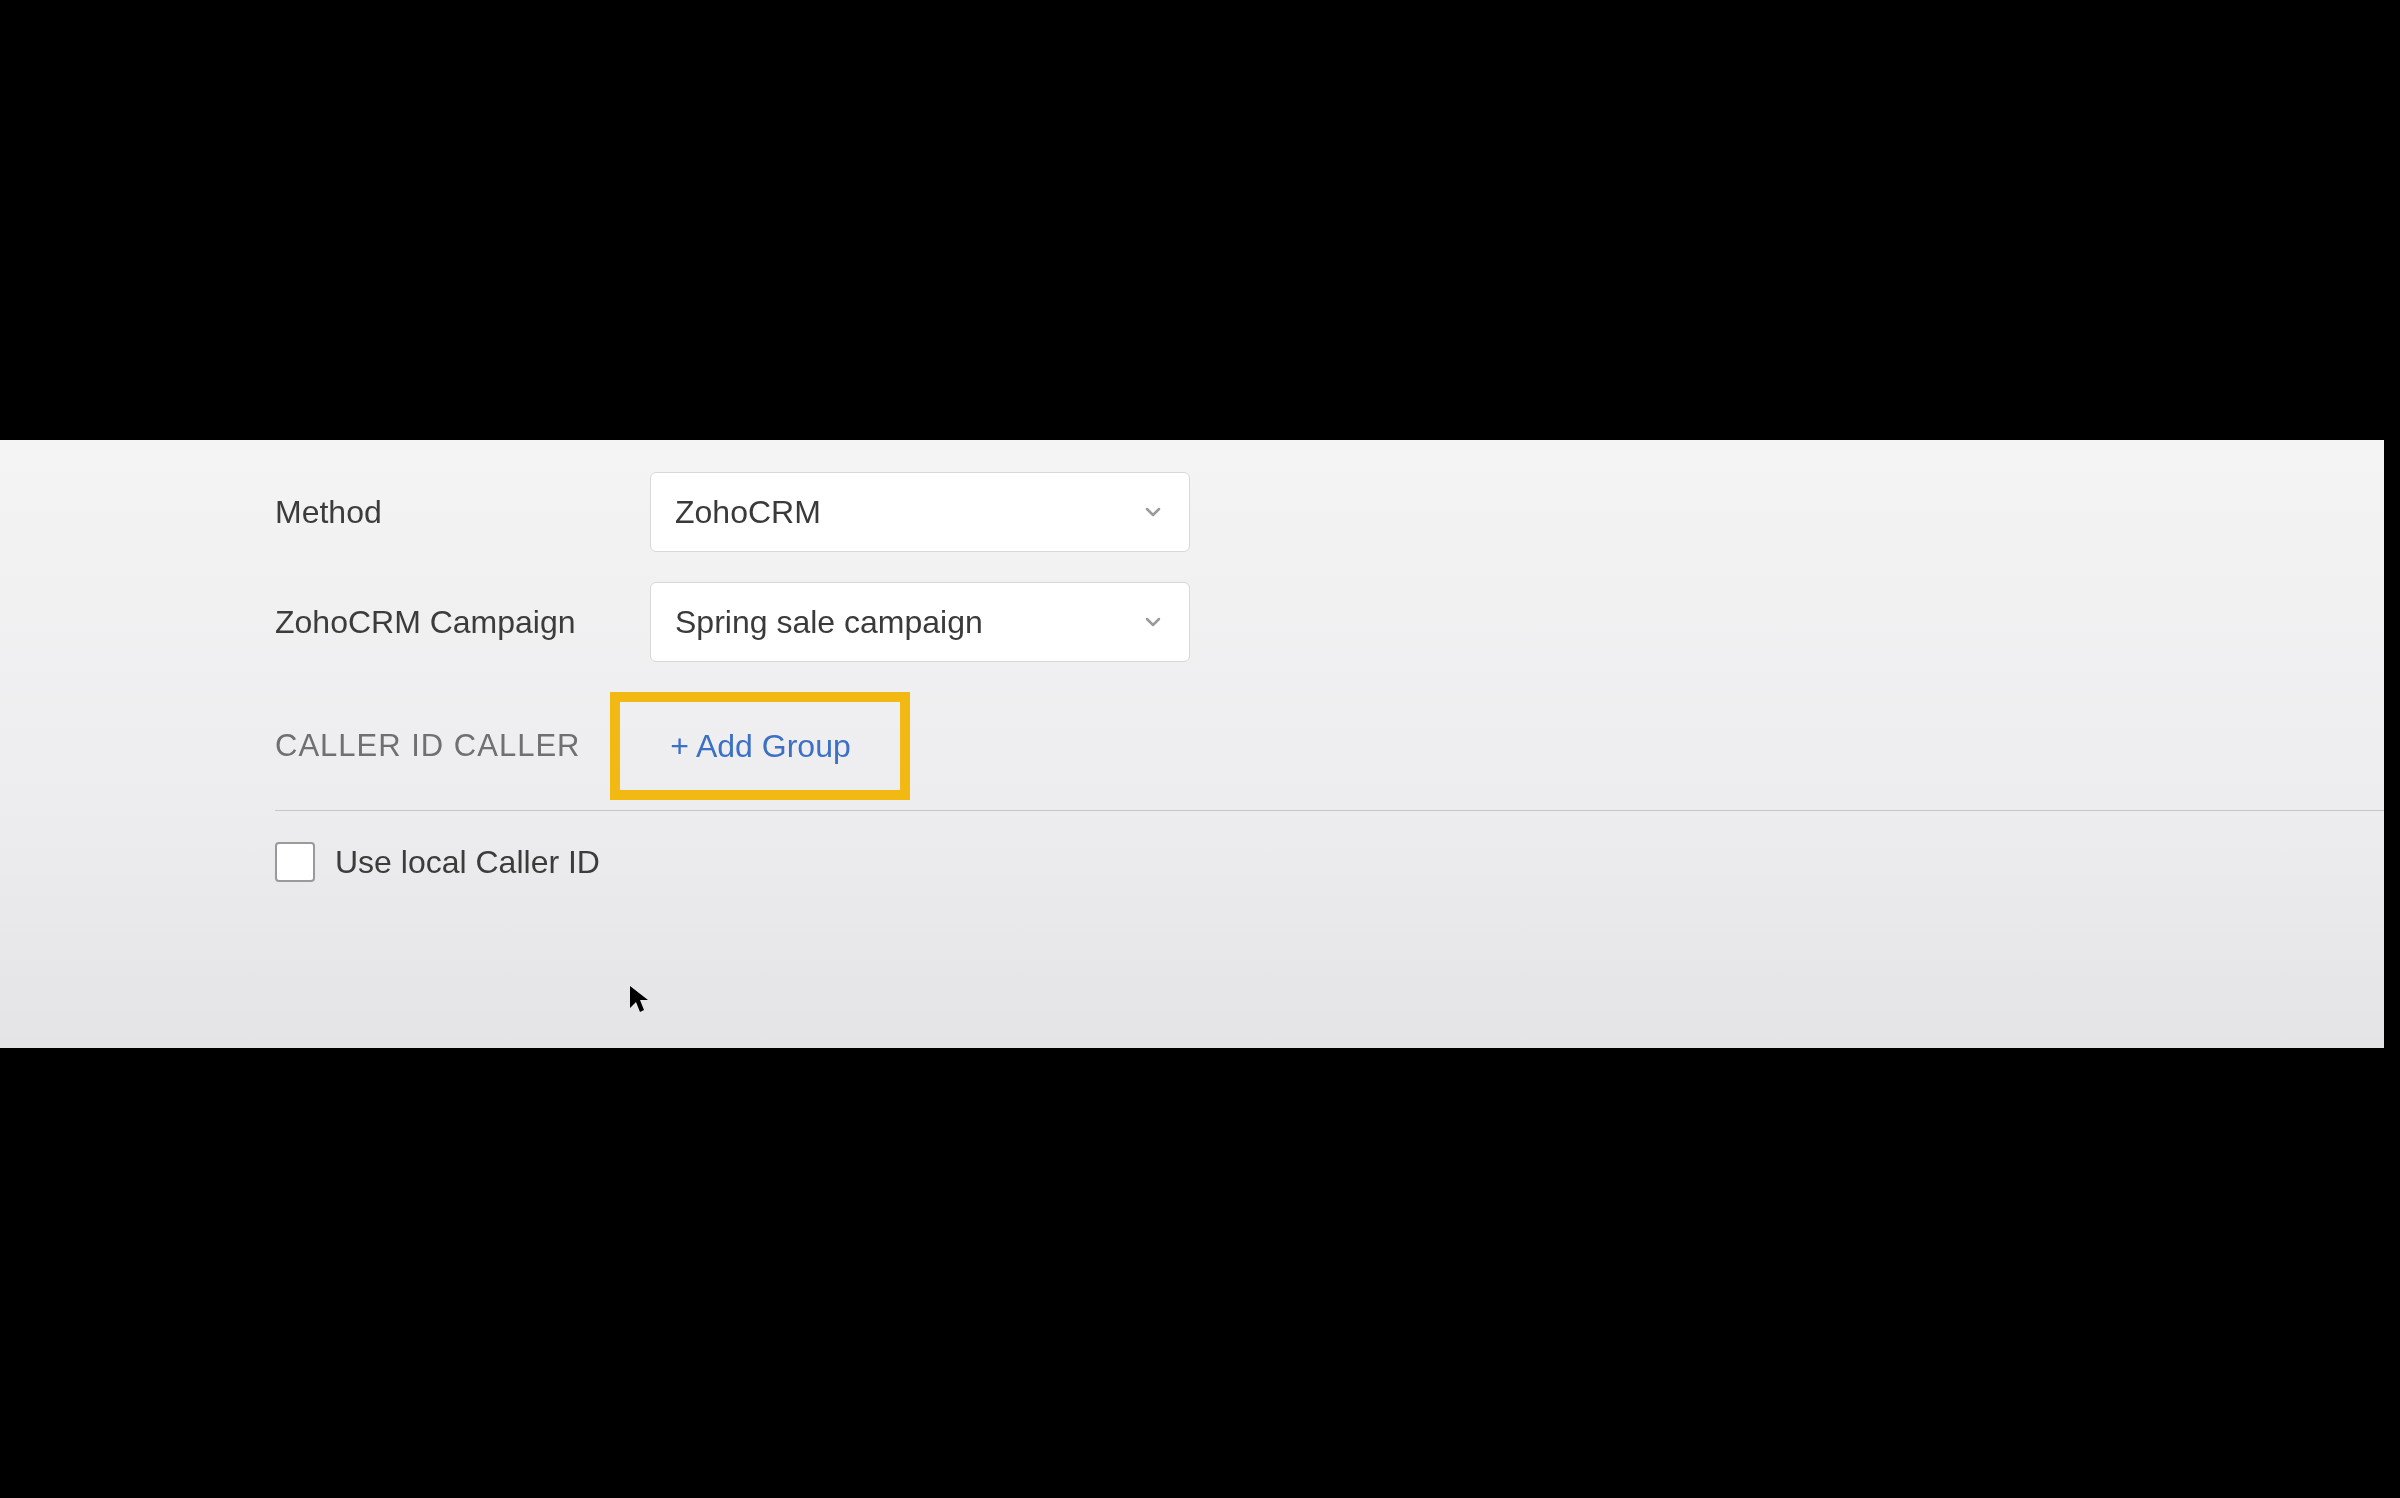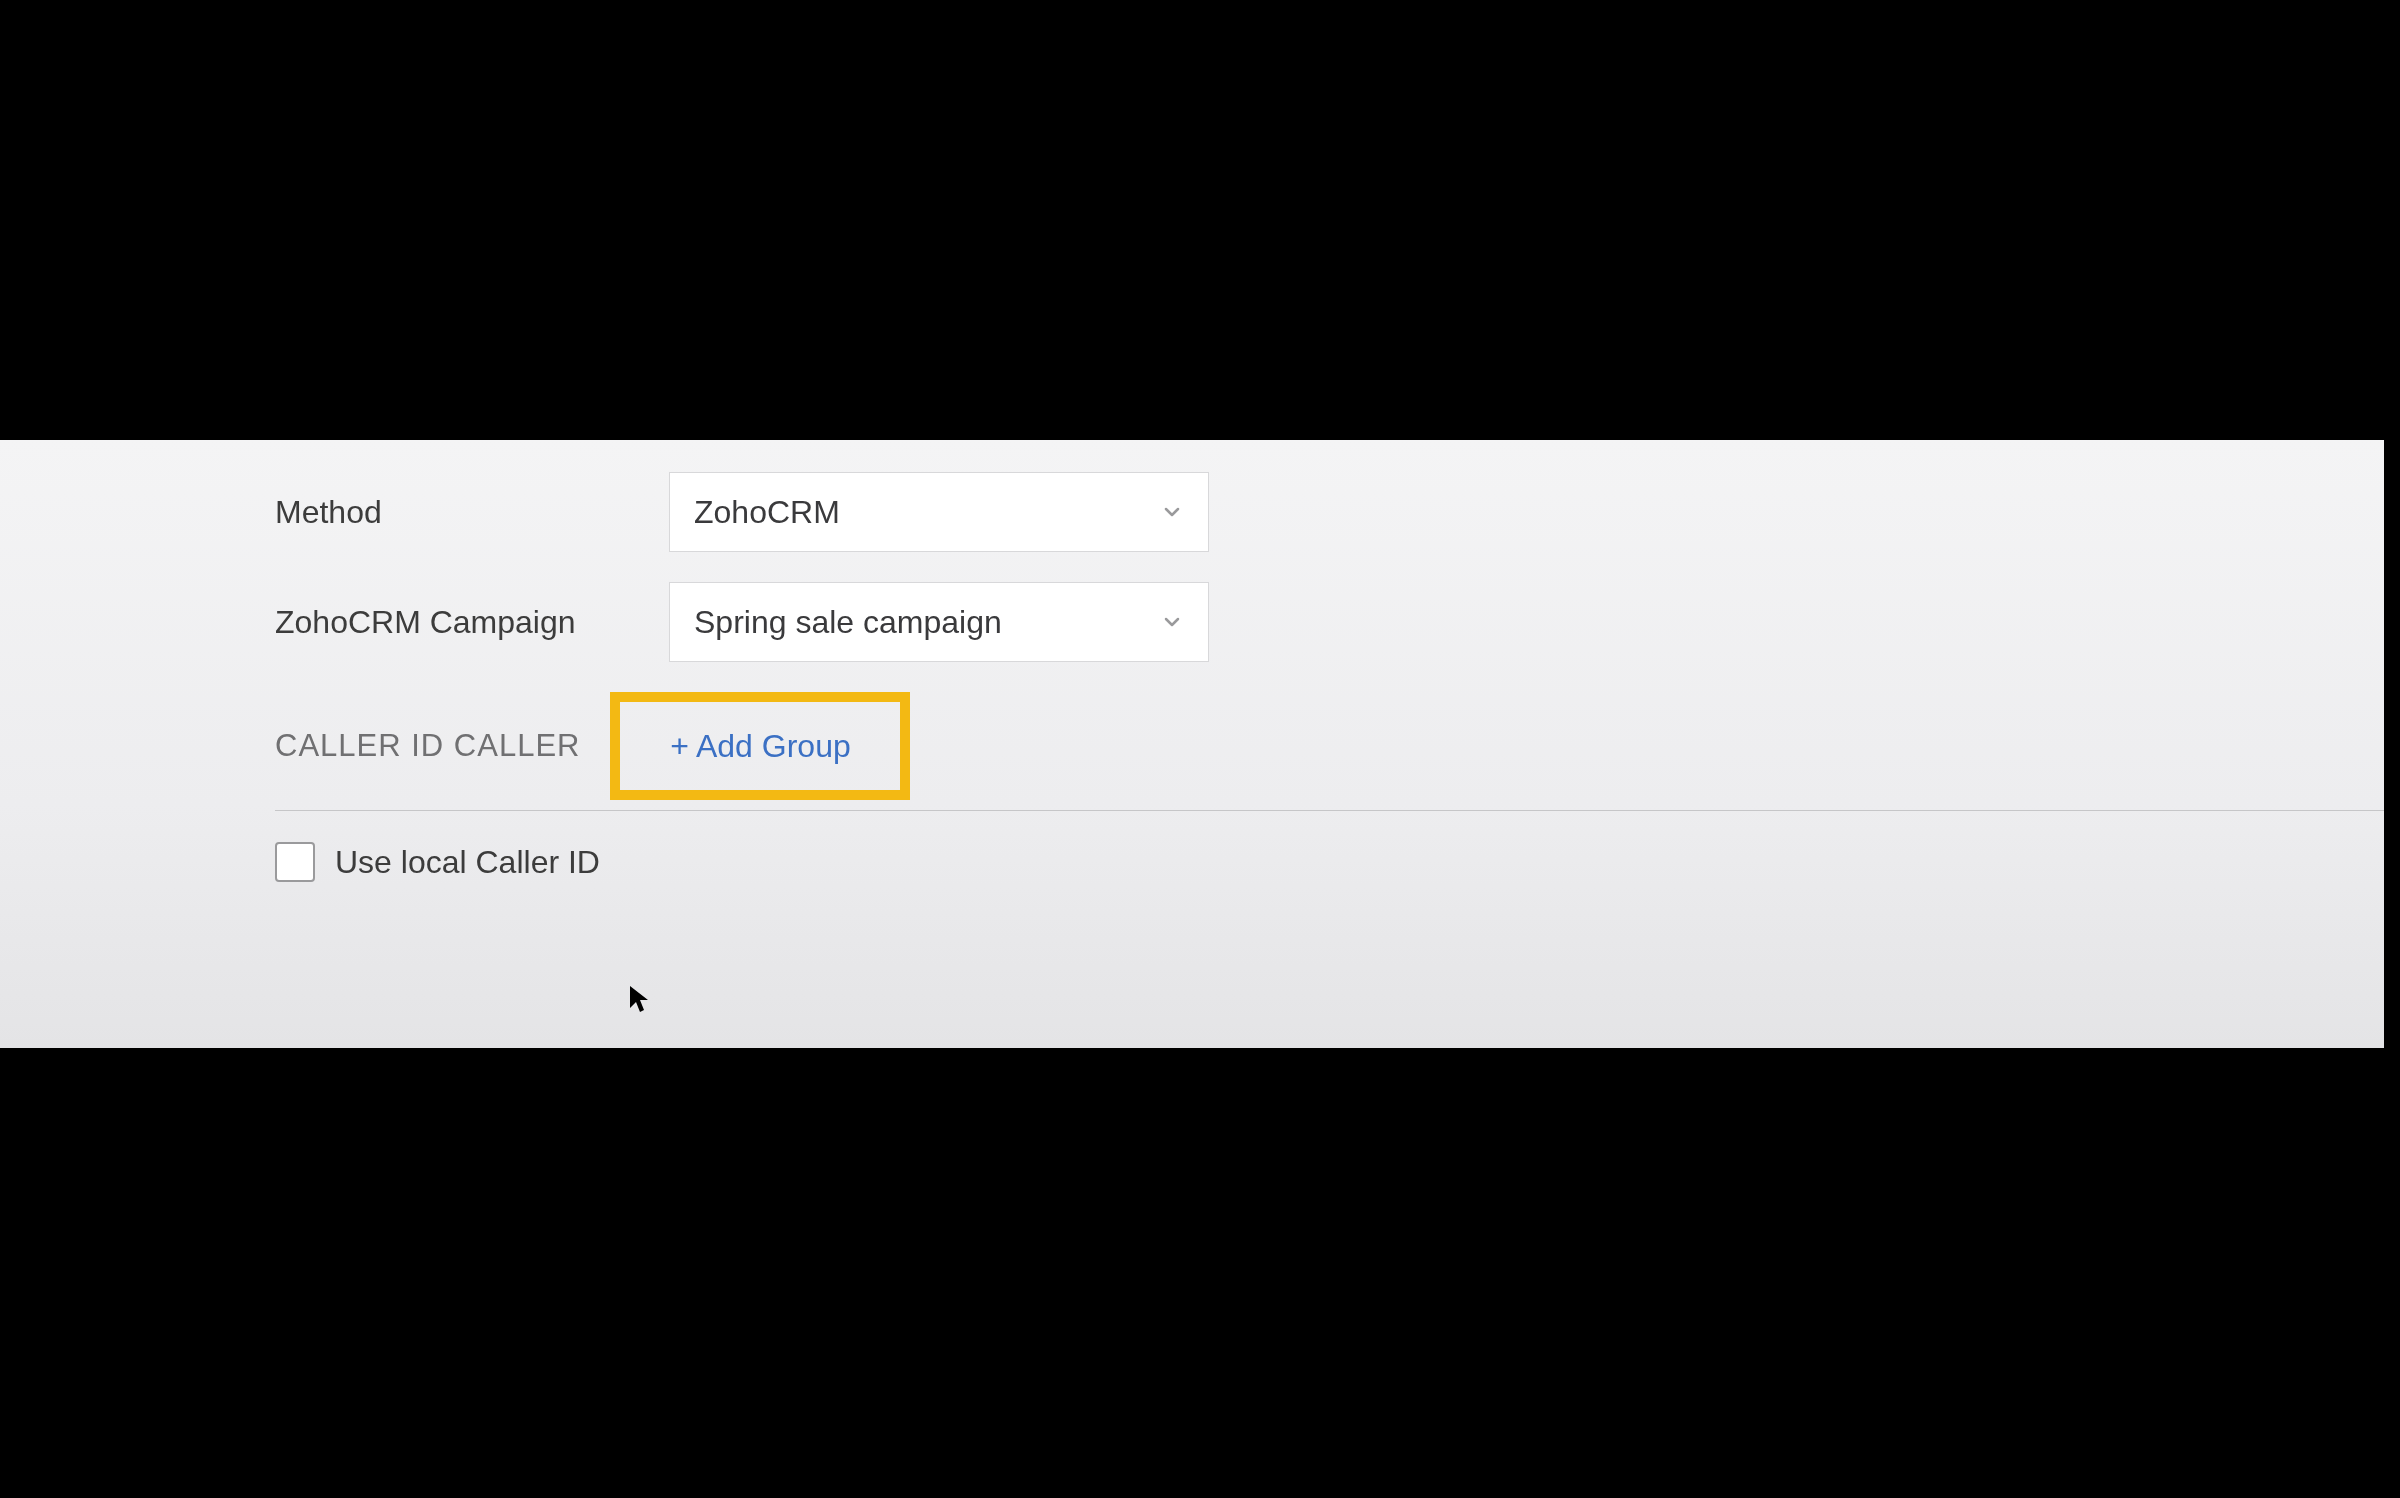--- a/index.html
+++ b/index.html
@@ -35,36 +35,35 @@
       top: 0;
       width: 16px;
       height: 100%;
       background: #000000;
     }
     
     .form-row {
       display: flex;
       align-items: center;
       margin-bottom: 30px;
-      gap: 19px;
     }
     
     .form-label {
       width: 375px;
       font-size: 32px;
       color: #3c3c3c;
       font-weight: 400;
     }
     
     .select-box {
       width: 540px;
       height: 80px;
       background: #ffffff;
       border: 1px solid #d8d8da;
-      border-radius: 0;
+      border-radius: 6px;
       display: flex;
       align-items: center;
       justify-content: space-between;
       padding: 0 24px;
       cursor: pointer;
     }
     
     .select-value {
       font-size: 32px;
       color: #3a3a3c;

